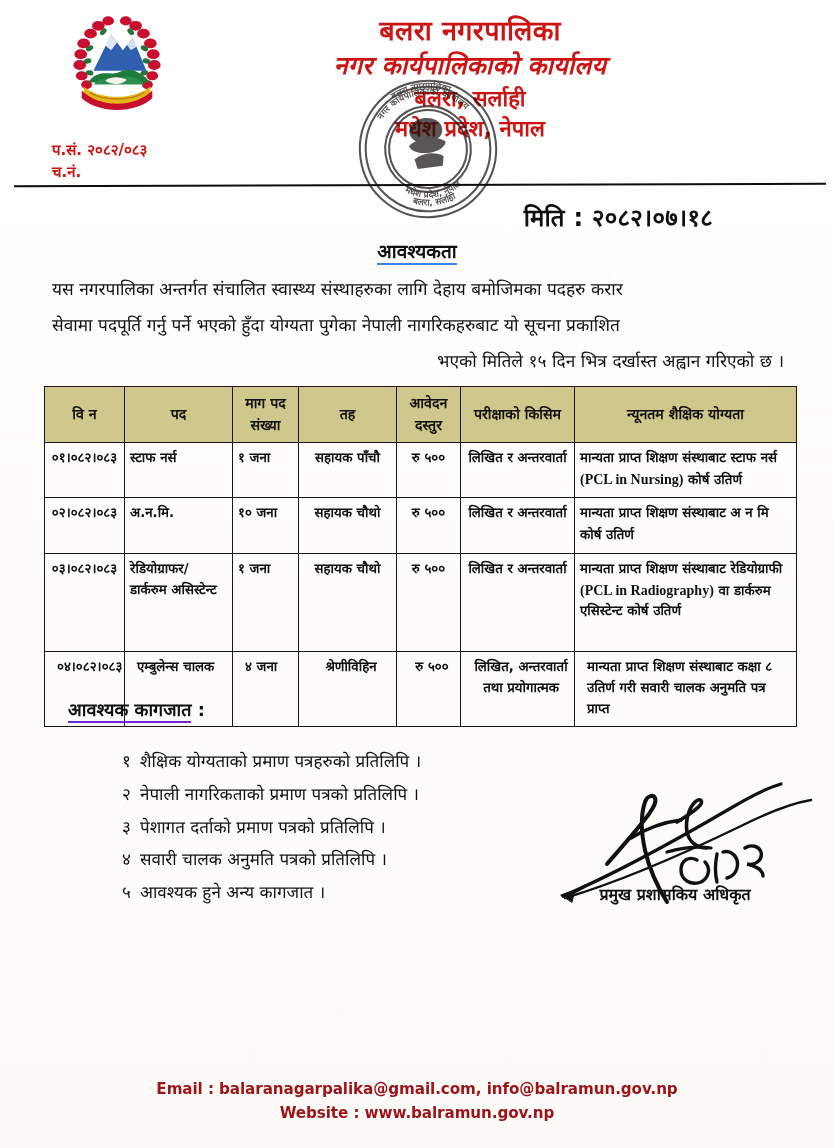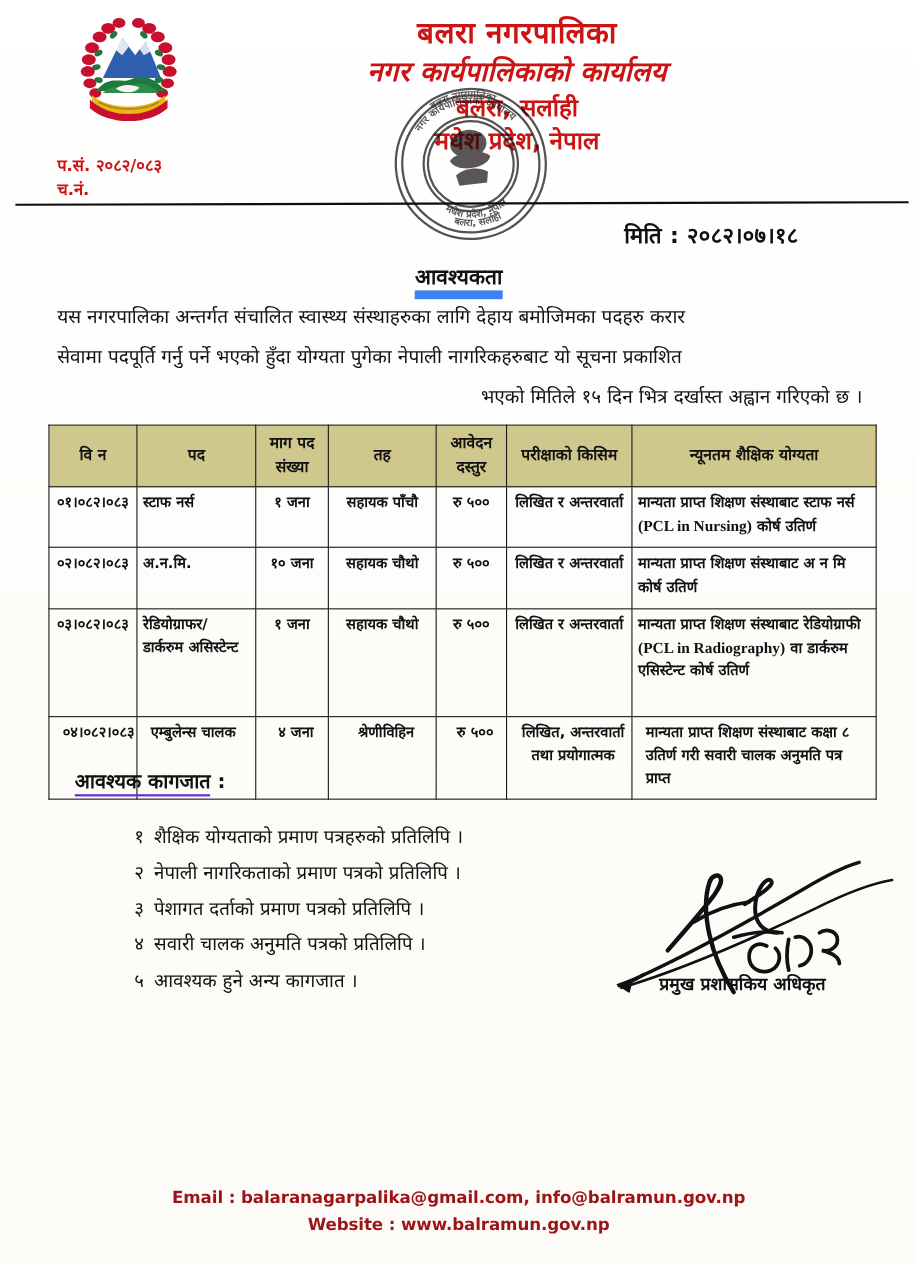--- a/index.html
+++ b/index.html
@@ -68,32 +68,32 @@
   }
 
   .rule-main {
     position: absolute; left: 14px; top: 184px; width: 812px; height: 0;
     border-top: 2.4px solid #0d0d0d;
     transform: rotate(-0.16deg);
   }
 
   
   .doc-date {
-    position: absolute; right: 108px; top: 200px;
-    font-size: 20px; font-weight: 700; letter-spacing: .3px;
+    position: absolute; right: 121px; top: 200px;
+    font-size: 24px; font-weight: 700; letter-spacing: .3px;
     font-family: "DejaVu Sans", sans-serif;
   }
 
   .subject {
     position: absolute; left: 0; top: 238px; width: 834px;
     text-align: center; font-size: 19px; font-weight: 700;
     font-family: "DejaVu Sans", sans-serif;
   }
   .subject span {
-    border-bottom: 8px solid #3b82f6; padding-bottom: 1px;
+    border-bottom: 2px solid #3b82f6; padding-bottom: 1px;
   }
 
   .intro {
     position: absolute; left: 52px; top: 272px; width: 732px;
     font-size: 17.3px; line-height: 2.07; text-align: justify;
     font-family: "DejaVu Sans", sans-serif;
   }
   .intro .lastline { text-align: right; }
 
   
@@ -113,21 +113,21 @@
   .vac-table thead th {
     background: #cfc78c;
     text-align: center;
     vertical-align: middle;
     height: 54px;
     font-size: 14.2px;
     font-weight: 700;
   }
   .c-adno  { width: 80px;  text-align: center; font-size: 12.4px; }
   .c-post  { width: 108px; }
-  .c-num   { width: 66px;  text-align: center; }
+  .c-num   { width: 66px;  }
   .c-level { width: 98px;  text-align: center; }
   .c-fee   { width: 64px;  text-align: center; }
   .c-exam  { width: 114px; text-align: center; }
   .c-qual  { width: 222px; }
   .vac-table td.c-adno,
   .vac-table td.c-num,
   .vac-table td.c-level,
   .vac-table td.c-fee { white-space: nowrap; }
   .r1 td { height: 52px; }
   .r2 td { height: 56px; }

